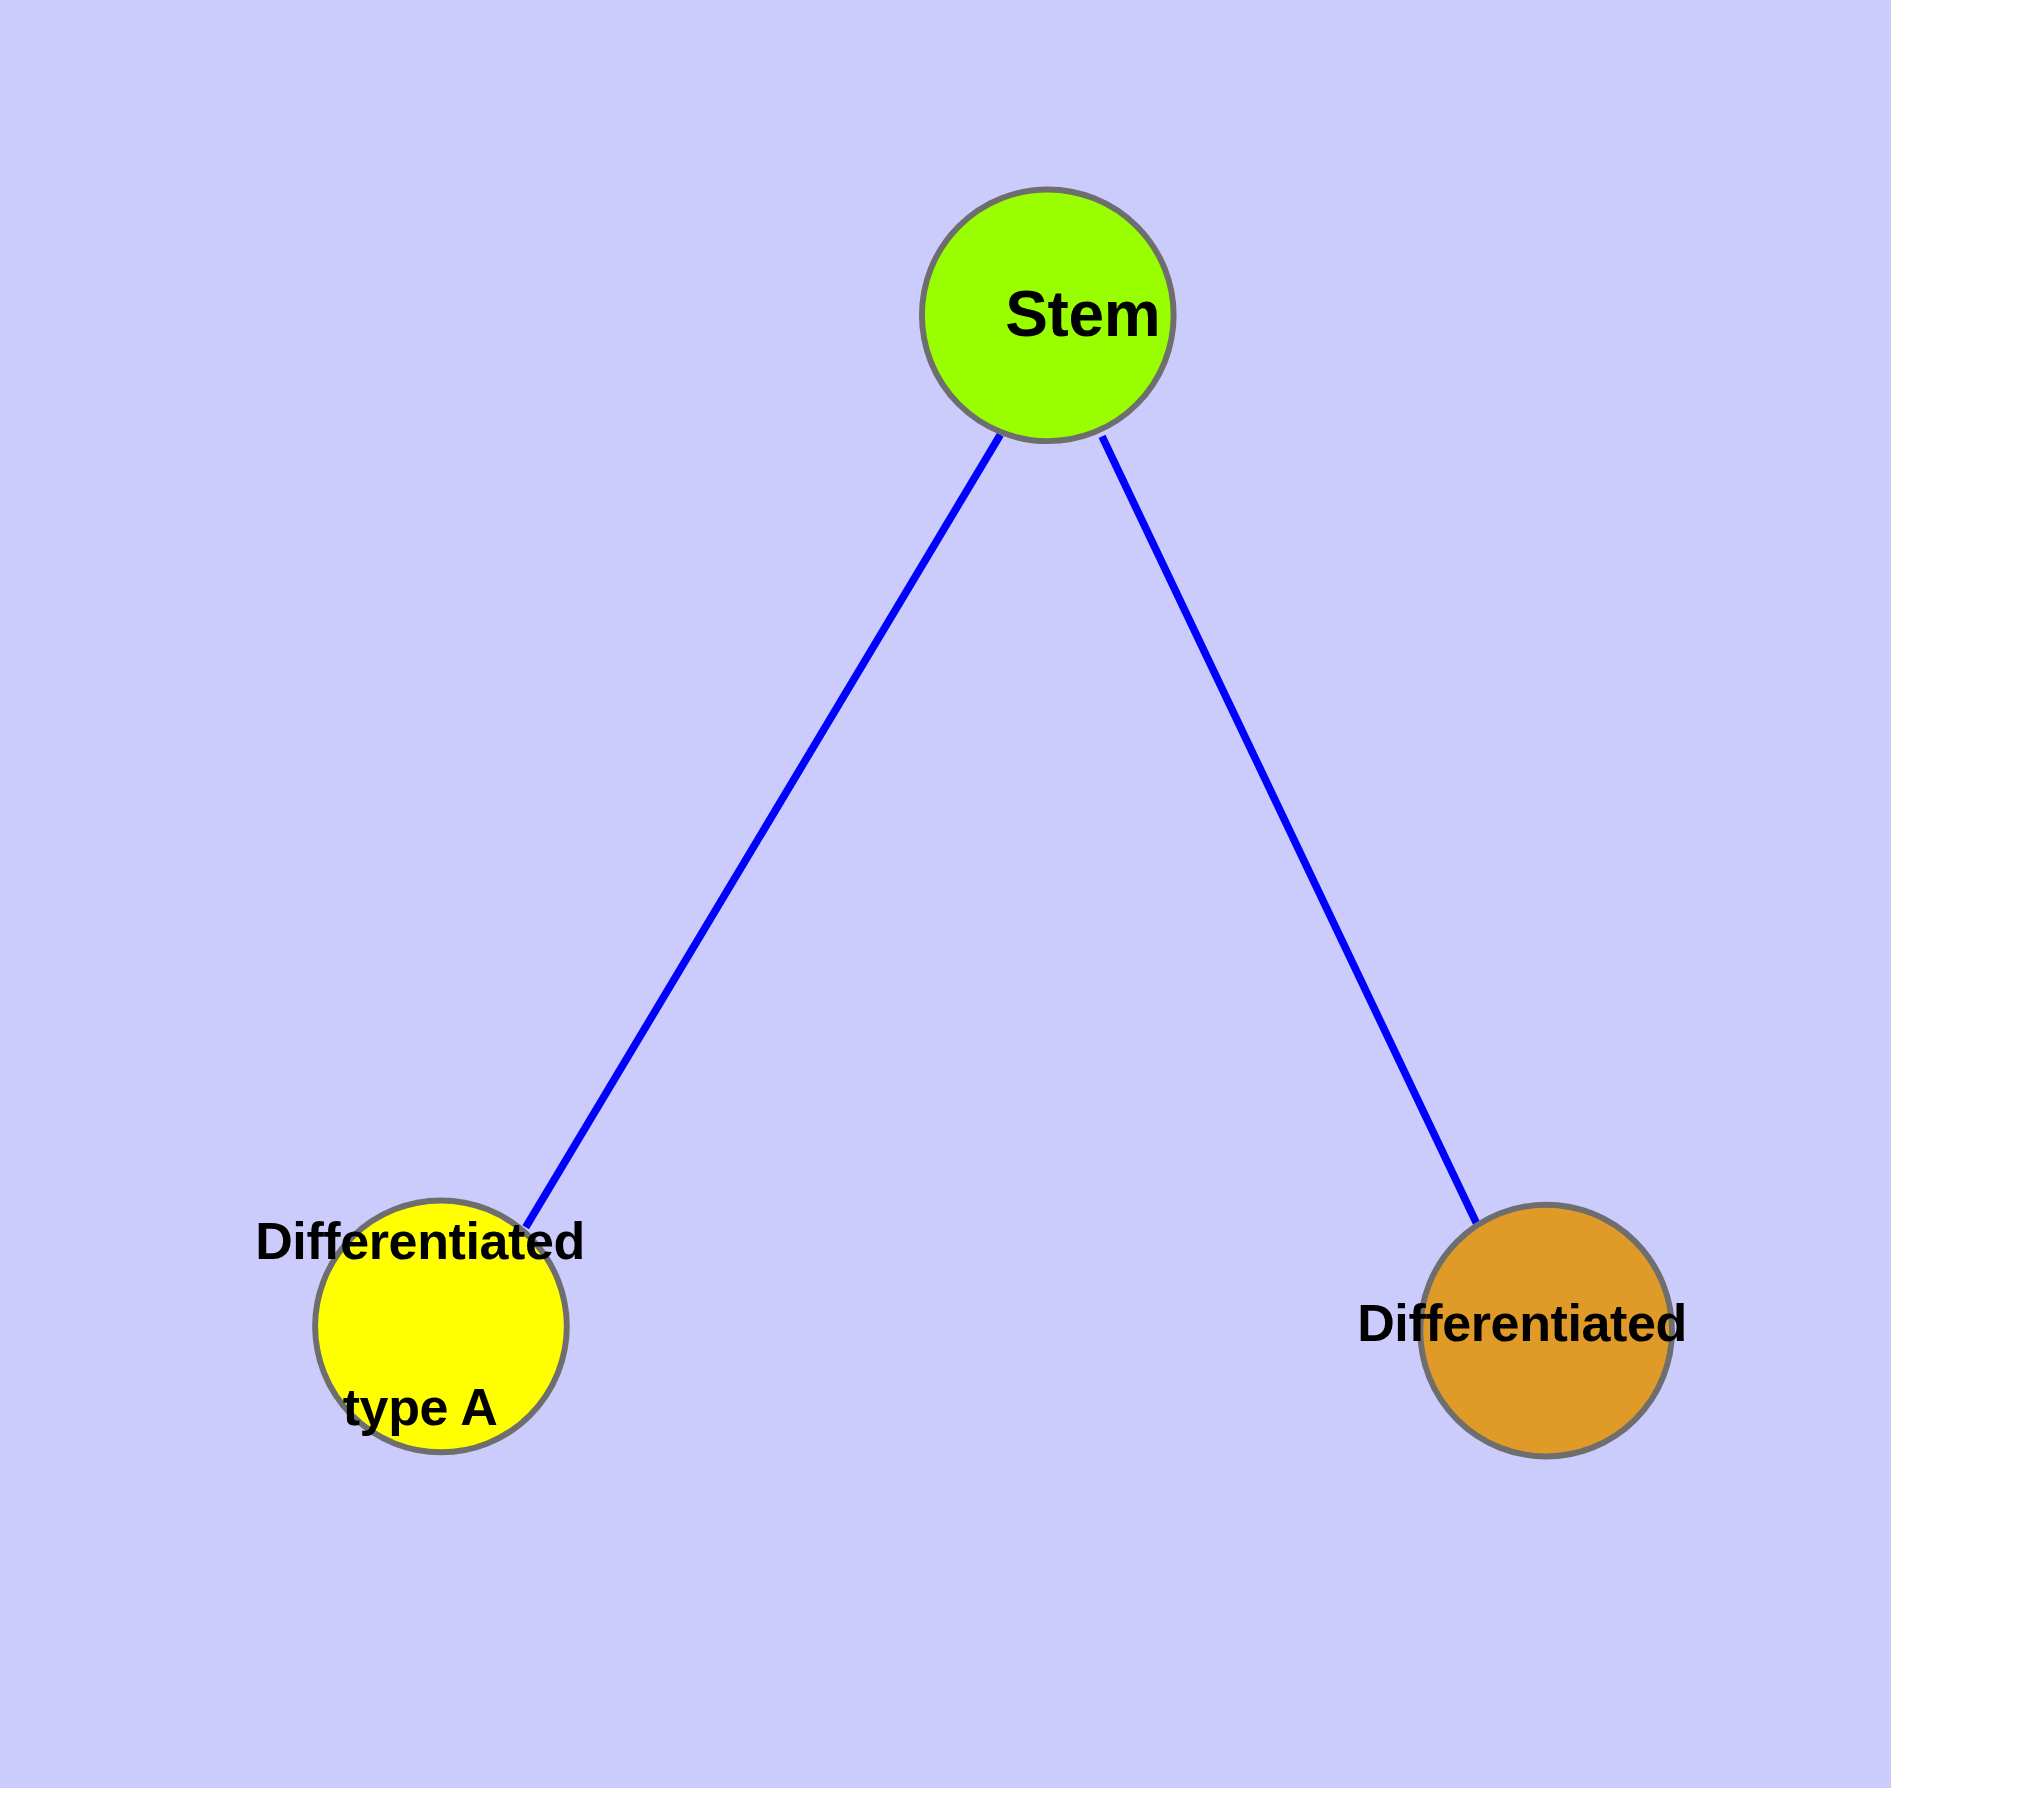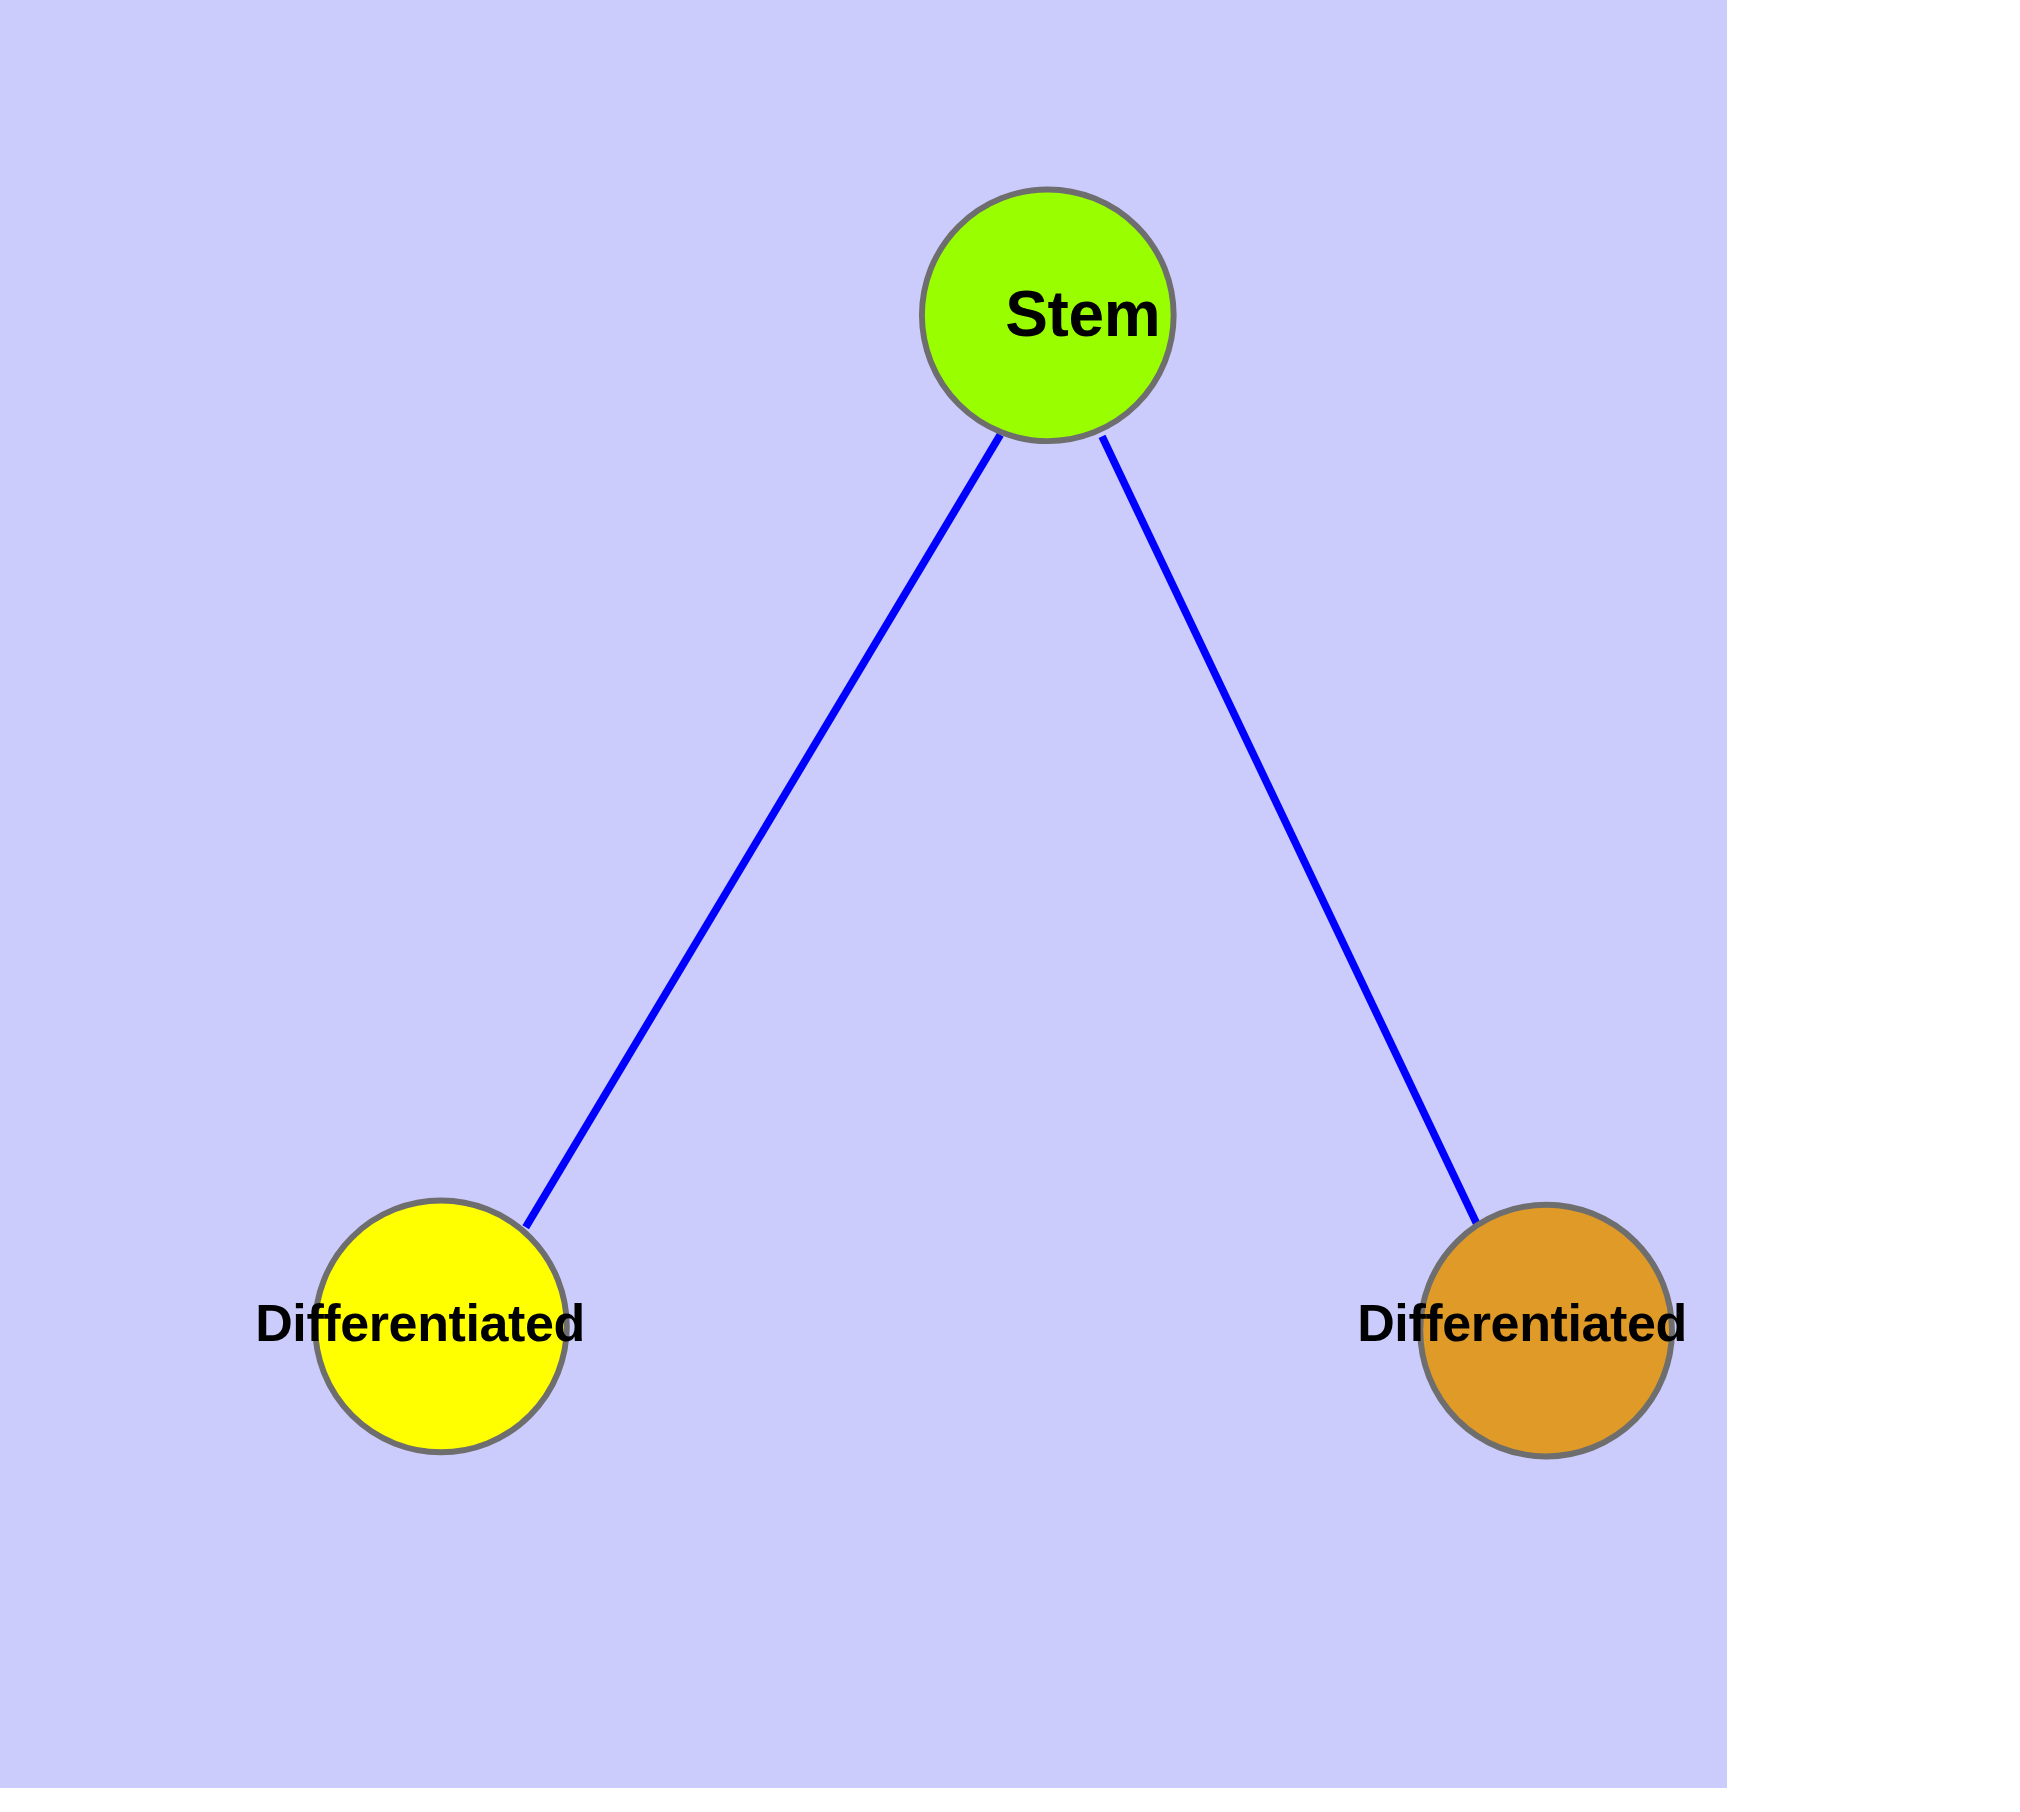--- a/index.html
+++ b/index.html
@@ -3,21 +3,21 @@
 <meta charset="utf-8">
 <title>Cell Differentiation Graph</title>
 <style>
   html, body {
     margin: 0;
     padding: 0;
     background: #ffffff;
   }
   #canvas {
     position: relative;
-    width: 1727px;
+    width: 1891px;
     height: 1812px;
     background: #ffffff;
     overflow: hidden;
     font-family: "Liberation Sans", "DejaVu Sans", sans-serif;
   }
   
   #plot-area {
     position: absolute;
     left: 0px;
     top: 0px;
@@ -71,20 +71,21 @@
       <circle cx="1824" cy="1570" r="148.5" fill="#e09a28" stroke="#6e6e6e" stroke-width="7"></circle>
     </g>
   </svg>
 
   <div id="label-stem" class="node-label" style="left:1048px; top:315px;">
     <span>Stem</span>
   </div>
 
   <div id="label-a" class="node-label" style="left:420px; top:1324px;">
     <div>Differentiated</div>
+    <div>type A</div>
   </div>
 
   <div id="label-b" class="node-label" style="left:1522px; top:1324px;">
     <div>Differentiated</div>
   </div>
 
 </div>
 
 
 </body></html>

